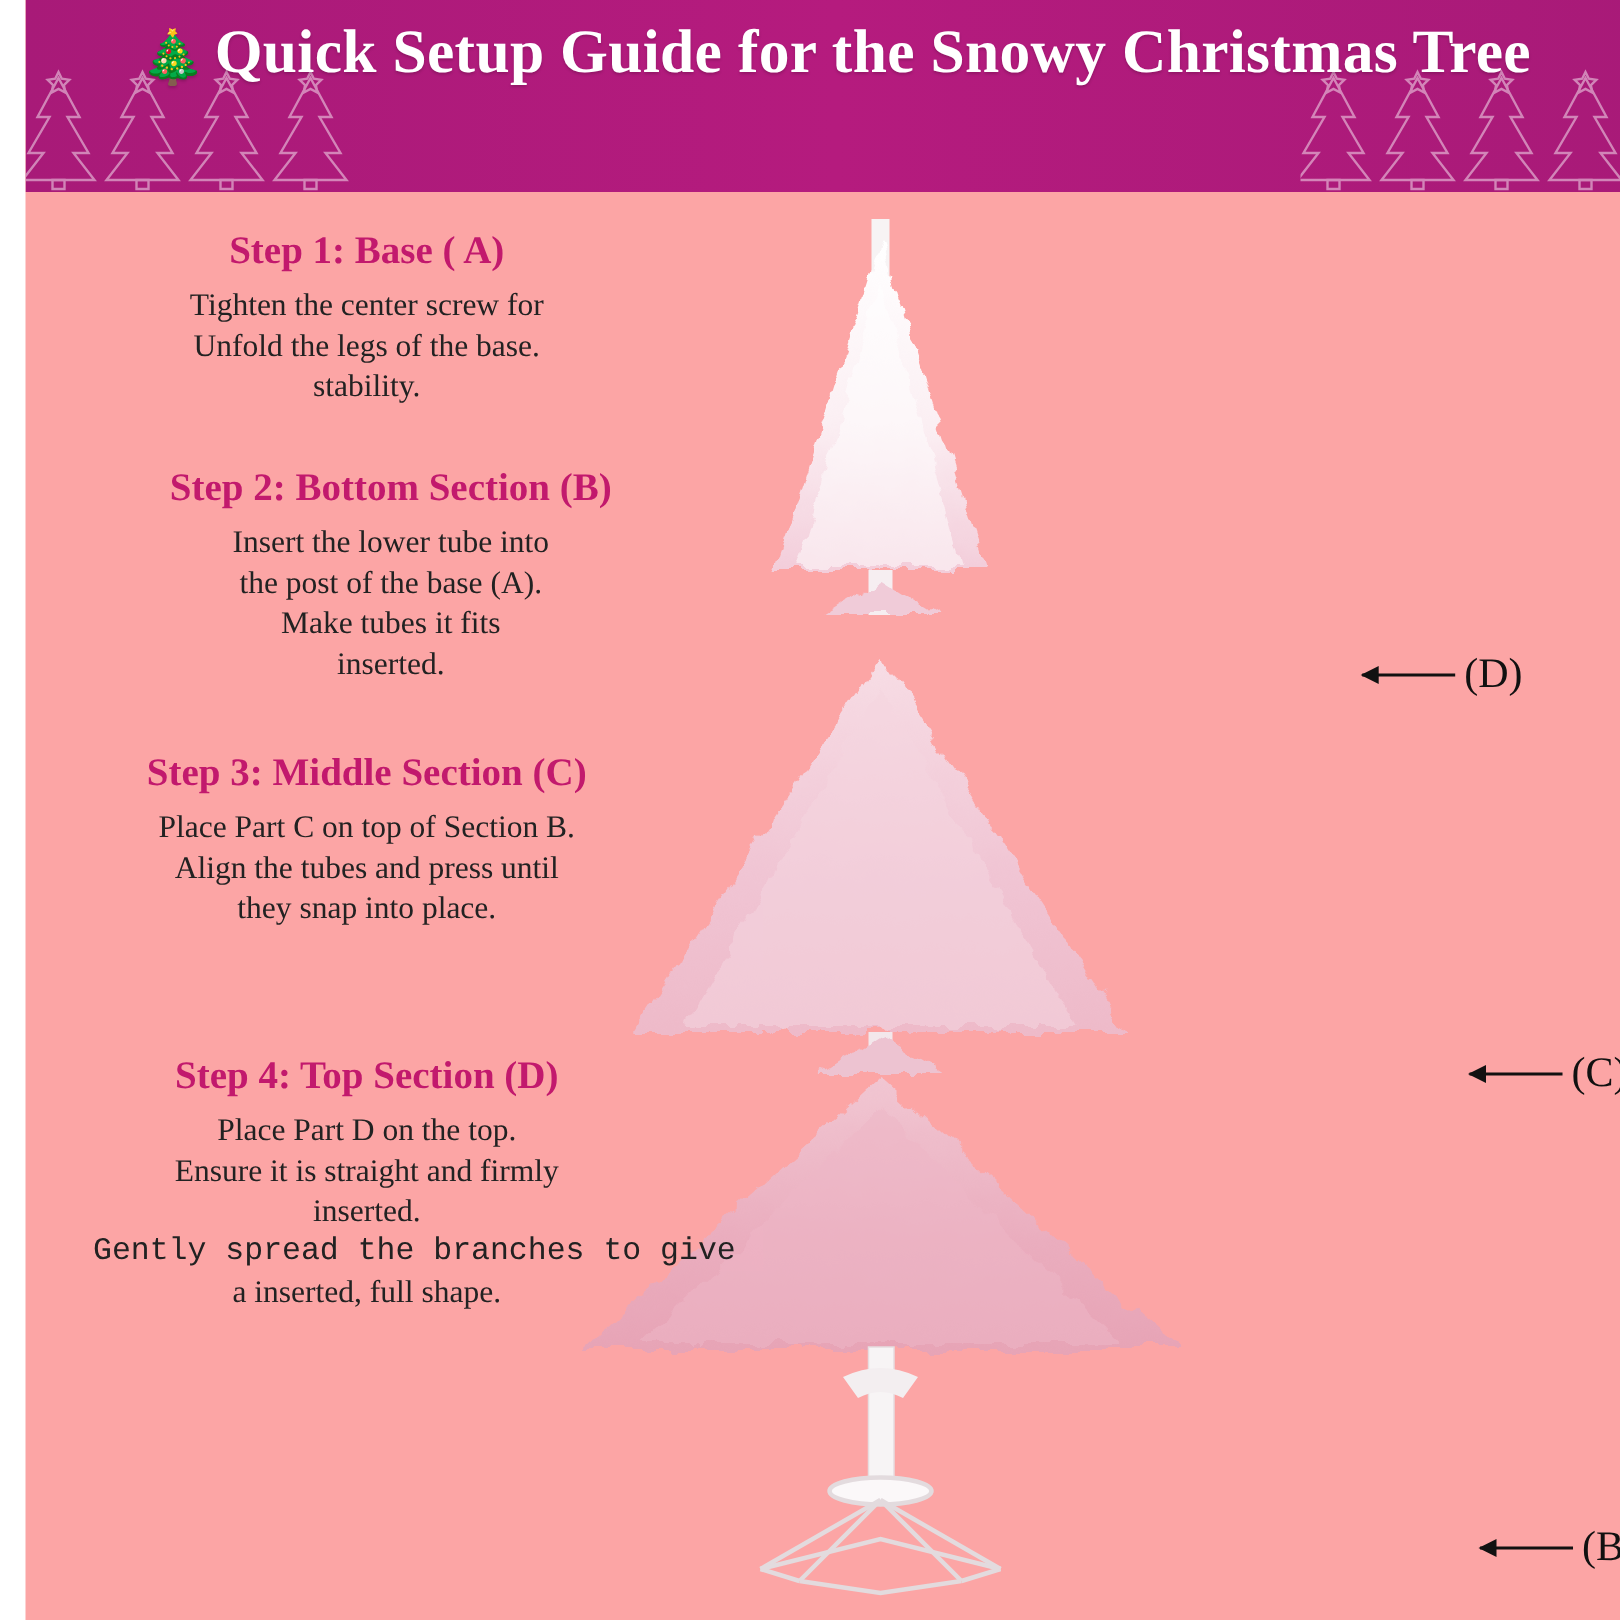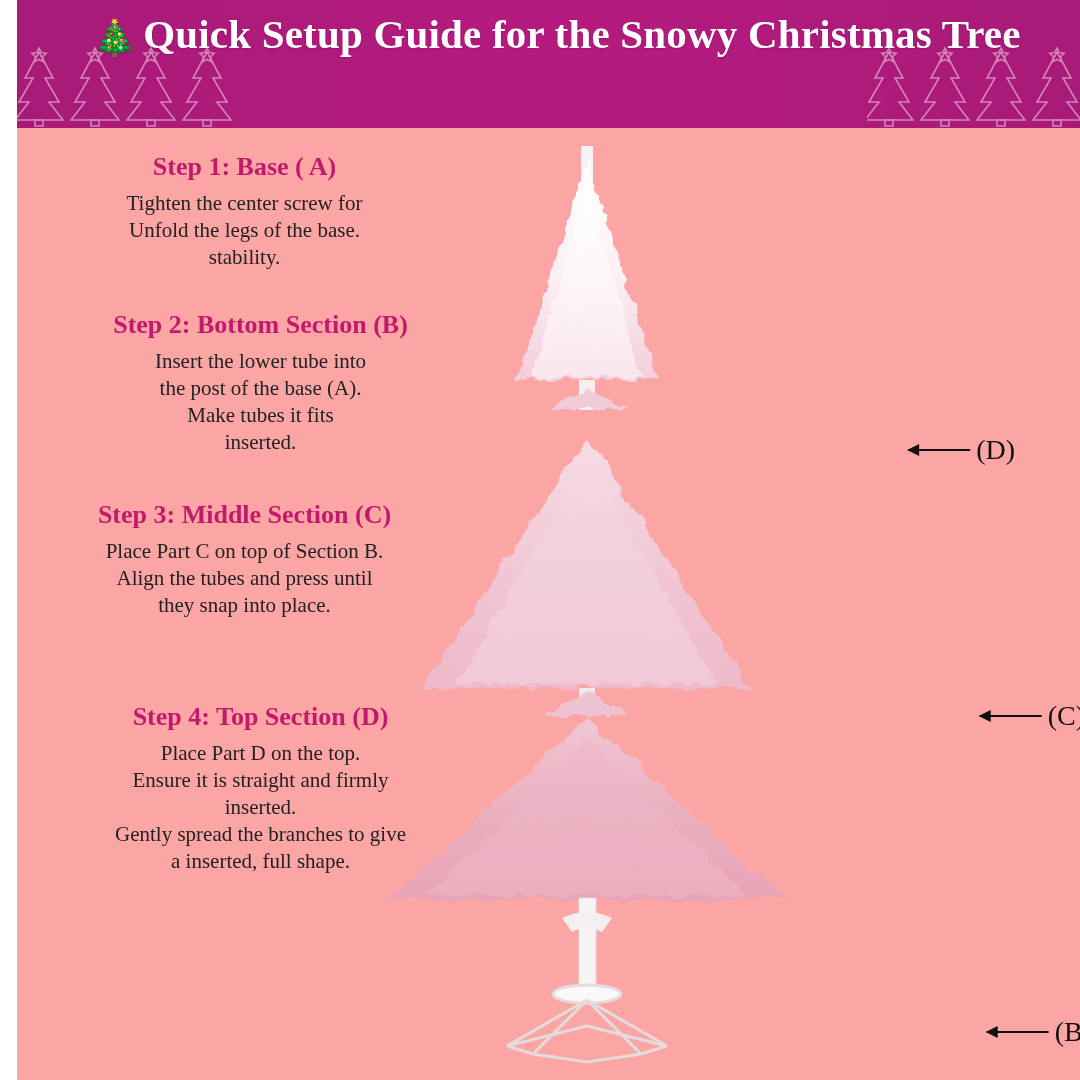--- a/index.html
+++ b/index.html
@@ -73,23 +73,23 @@
     font-size: 21px;
     line-height: 27px;
     padding: 0 10px;
   }
   .step-body .ln { display: block; white-space: nowrap; }
 
   
   #step-1 { position: absolute; left: 0; top: 22px;  width: 420px; }
   #step-2 { position: absolute; left: 16px; top: 180px; width: 420px; }
   #step-3 { position: absolute; left: 0; top: 370px; width: 420px; }
-  #step-4 { position: absolute; left: 16px; top: 572px; width: 420px; }
-
-  #step-4 .step-body .ln.wide { white-space: nowrap; }
+  #step-4 { position: absolute; left: 0; top: 572px; width: 420px; }
+
+  #step-4 .step-body .ln.wide { white-space: nowrap; font-family: Liberation Mono, monospace; }
 
   
   #tree-area {
     position: absolute;
     left: 340px; top: 128px;
     width: 740px; height: 952px;
   }
   .tree-svg { position: absolute; left: 0; top: 0; }
 
   

